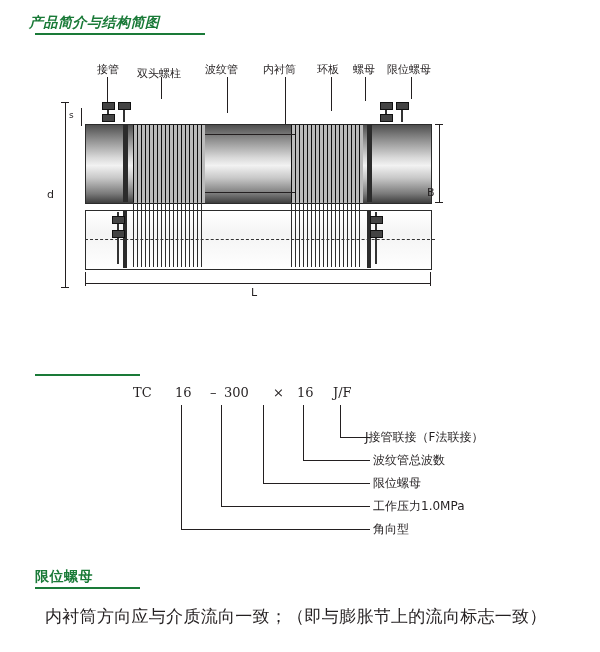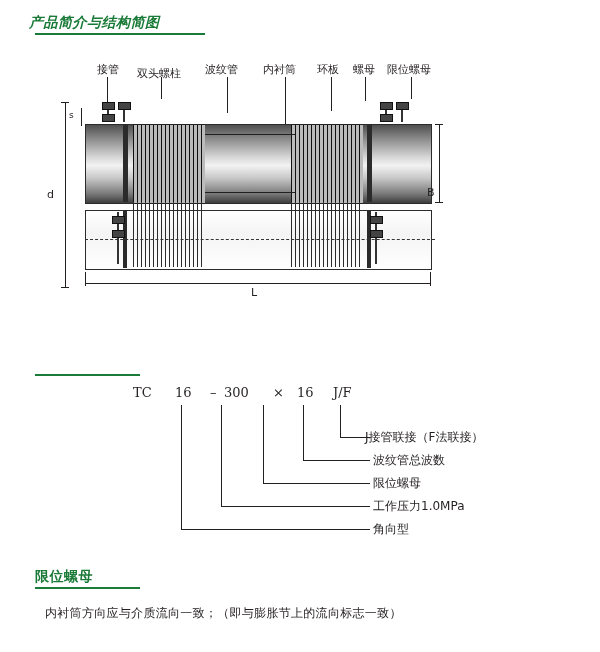--- a/index.html
+++ b/index.html
@@ -74,21 +74,21 @@
   .vline{position:absolute;width:1px;background:#231f20;}
   .hline{position:absolute;height:1px;background:#231f20;}
   .desc{
     position:absolute;font-size:12px;white-space:nowrap;color:#231f20;
   }
 
   
   #sec3-title{left:35px;top:568px;}
   #sec3-rule{left:35px;top:587px;width:105px;}
   .note{
-    position:absolute;left:45px;font-size:12px;color:#231f20;
+    position:absolute;left:45px;font-size:17px;color:#231f20;
     white-space:nowrap;letter-spacing:0.3px;
   }
 </style>
 </head>
 <body>
 
 <div class="page">
 
   <div class="section-title" id="sec1-title">产品简介与结构简图</div>
   <div class="title-rule" id="sec1-rule"></div>

